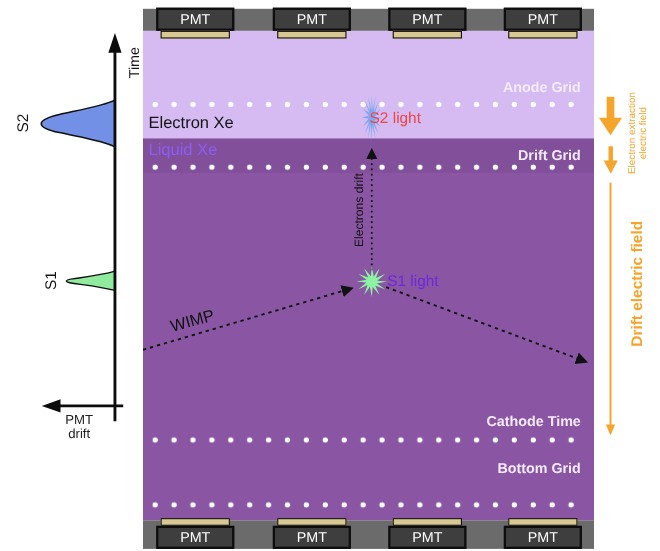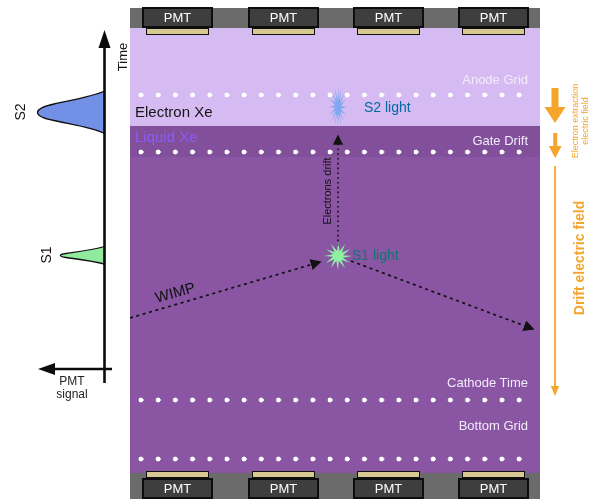--- a/index.html
+++ b/index.html
@@ -19,21 +19,21 @@
   .pmt-box{height:21px;background:#3e3e3e;border:2px solid #0d0d0d;color:#fff;
            display:flex;align-items:center;justify-content:center;font-size:13px;}
   .pmt-window{height:7px;background:#d8c993;border:1.5px solid #101010;margin:0 4px;}
   .pmt.top{top:7px;}
   .pmt.bottom{top:471px;}
 
   .dots{position:absolute;left:8px;width:394px;height:6px;
         background-image:radial-gradient(circle at 3px 3px,#ffffff 2.2px,rgba(255,255,255,0) 2.7px);
         background-size:17.2px 6px;background-repeat:repeat-x;}
 
-  .grid-label{position:absolute;right:12px;font-size:13px;color:#f3ebfb;white-space:nowrap;}
+  .grid-label{position:absolute;right:12px;font-size:13px;color:#f3ebfb;white-space:nowrap;font-weight:bold;}
   .region-label{position:absolute;left:5px;font-size:15px;color:#141414;white-space:nowrap;}
 
   .light-label{position:absolute;font-size:14px;white-space:nowrap;}
   .rot{transform-origin:center center;white-space:nowrap;position:absolute;}
 
   .svg-abs{position:absolute;left:0;top:0;pointer-events:none;}
 
   
   .field-label{position:absolute;color:#f5a42c;text-align:center;white-space:nowrap;}
 
@@ -58,21 +58,21 @@
 
     <line x1="53" y1="369" x2="112" y2="369" stroke="#0c0c0c" stroke-width="2.6"></line>
     <polygon points="55,363 55,375 38,369" fill="#0c0c0c"></polygon>
   </svg>
 
   <div class="axis-label rot" style="left:122px;top:57px;transform:translate(-50%,-50%) rotate(-90deg);font-size:13px;">Time</div>
   <div class="axis-label rot" style="left:20px;top:112px;transform:translate(-50%,-50%) rotate(-90deg);font-size:14px;">S2</div>
   <div class="axis-label rot" style="left:46px;top:255px;transform:translate(-50%,-50%) rotate(-90deg);font-size:14px;">S1</div>
   <div class="pmt-signal">
     <div>PMT</div>
-    <div>signal</div>
+    <div>drift</div>
   </div>
 
   <div class="chamber">
     <div class="gas"></div>
     <div class="liquid"></div>
     <div class="liquid-band"></div>
 
     <div class="bar top"></div>
     <div class="bar bottom"></div>
 
@@ -125,21 +125,21 @@
           <span>PMT</span>
         </div>
       </div>
 
     <div class="dots" style="top:92px"></div>
     <div class="dots" style="top:149px"></div>
     <div class="dots" style="top:397px"></div>
     <div class="dots" style="top:456px"></div>
 
     <div class="grid-label" style="top:72px">Anode Grid</div>
-    <div class="grid-label" style="top:133px">Gate Drift</div>
+    <div class="grid-label" style="top:133px">Drift Grid</div>
     <div class="grid-label" style="top:375px">Cathode Time</div>
     <div class="grid-label" style="top:418px">Bottom Grid</div>
 
     <div class="region-label" style="top:103px">Electron Xe</div>
     <div class="region-label" style="top:128px;color:#8b5cf6">Liquid Xe</div>
 
     <svg class="svg-abs" width="410" height="501" viewBox="0 0 410 501">
       <defs>
         <marker id="ah" viewBox="0 0 10 10" refX="8.5" refY="5" markerWidth="6.5" markerHeight="6.5" orient="auto">
           <path d="M0,0 L10,5 L0,10 z" fill="#111"></path>
@@ -149,22 +149,22 @@
       <line x1="221" y1="261" x2="403" y2="329" stroke="#111" stroke-width="1.7" stroke-dasharray="3 3.6" marker-end="url(#ah)"></line>
       <line x1="208" y1="246" x2="208" y2="136" stroke="#111" stroke-width="1.6" stroke-dasharray="1.6 3.2" marker-end="url(#ah)"></line>
       <g transform="translate(208,107)">
           <polygon fill="#7fa8f0" points="0.00,-21.00 0.83,-6.71 3.38,-19.40 1.85,-5.45 6.24,-14.85 2.58,-3.35 8.15,-8.04 2.92,-0.74 8.82,0.00 2.82,1.98 8.15,8.04 2.29,4.40 6.24,14.85 1.41,6.15 3.38,19.40 0.31,6.96 0.00,21.00 -0.83,6.71 -3.38,19.40 -1.85,5.45 -6.24,14.85 -2.58,3.35 -8.15,8.04 -2.92,0.74 -8.82,0.00 -2.82,-1.98 -8.15,-8.04 -2.29,-4.40 -6.24,-14.85 -1.41,-6.15 -3.38,-19.40 -0.31,-6.96"></polygon>
         </g>
       <g transform="translate(208,256)">
           <polygon fill="#8df2a2" points="0.00,-14.00 1.72,-4.69 7.00,-12.12 3.84,-3.20 12.12,-7.00 4.93,-0.85 14.00,0.00 4.69,1.72 12.12,7.00 3.20,3.84 7.00,12.12 0.85,4.93 0.00,14.00 -1.72,4.69 -7.00,12.12 -3.84,3.20 -12.12,7.00 -4.93,0.85 -14.00,0.00 -4.69,-1.72 -12.12,-7.00 -3.20,-3.84 -7.00,-12.12 -0.85,-4.93"></polygon>
         </g>
     </svg>
 
-    <div class="light-label" style="left:234px;top:99px;color:#0369a1">S2 light</div>
-    <div class="light-label" style="left:222px;top:247px;color:#0f766e">S1 light</div>
+    <div class="light-label" style="left:206px;top:99px;color:#ef4444">S2 light</div>
+    <div class="light-label" style="left:222px;top:247px;color:#6d28d9">S1 light</div>
     <div class="rot" style="left:197px;top:191px;transform:translate(-50%,-50%) rotate(-90deg);font-size:11px;color:#111;">Electrons drift</div>
     <div class="rot" style="left:45px;top:292px;transform:translate(-50%,-50%) rotate(-15.5deg);font-size:15px;color:#111;">WIMP</div>
   </div>
 
   <svg class="svg-abs" style="left:540px;top:80px" width="60" height="330" viewBox="0 0 60 330">
 
     <rect x="11.5" y="8" width="7" height="20" fill="#f5a42c"></rect>
     <polygon points="4.5,27 25.5,27 15,43" fill="#f5a42c"></polygon>
 
     <rect x="13.2" y="53" width="4" height="14" fill="#f5a42c"></rect>

